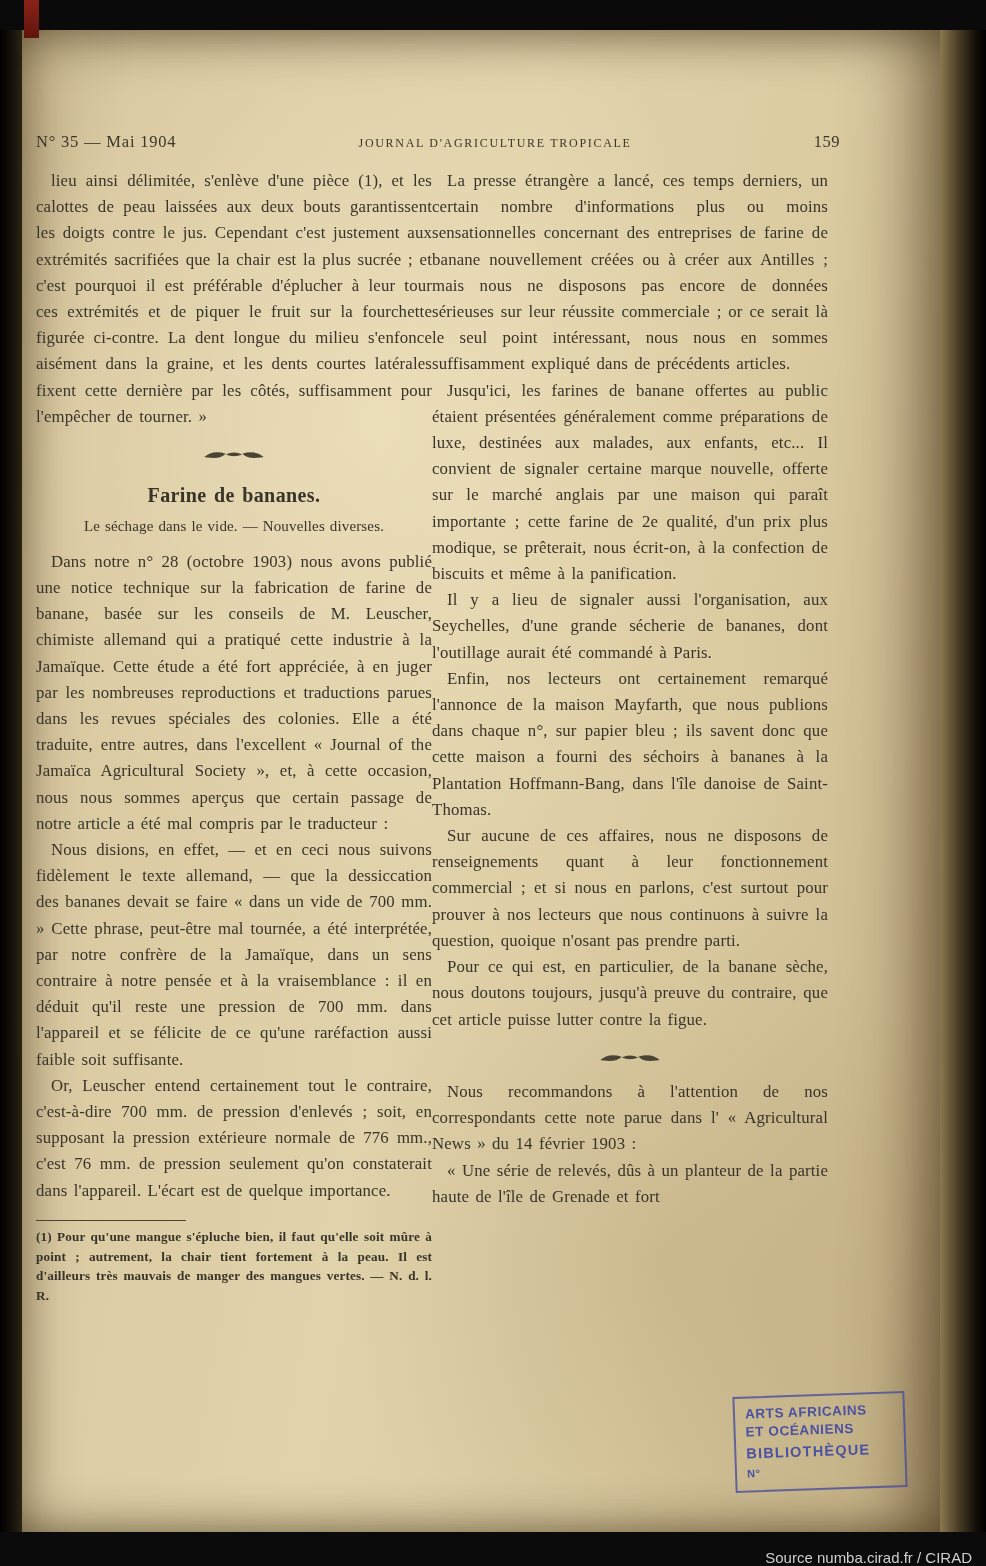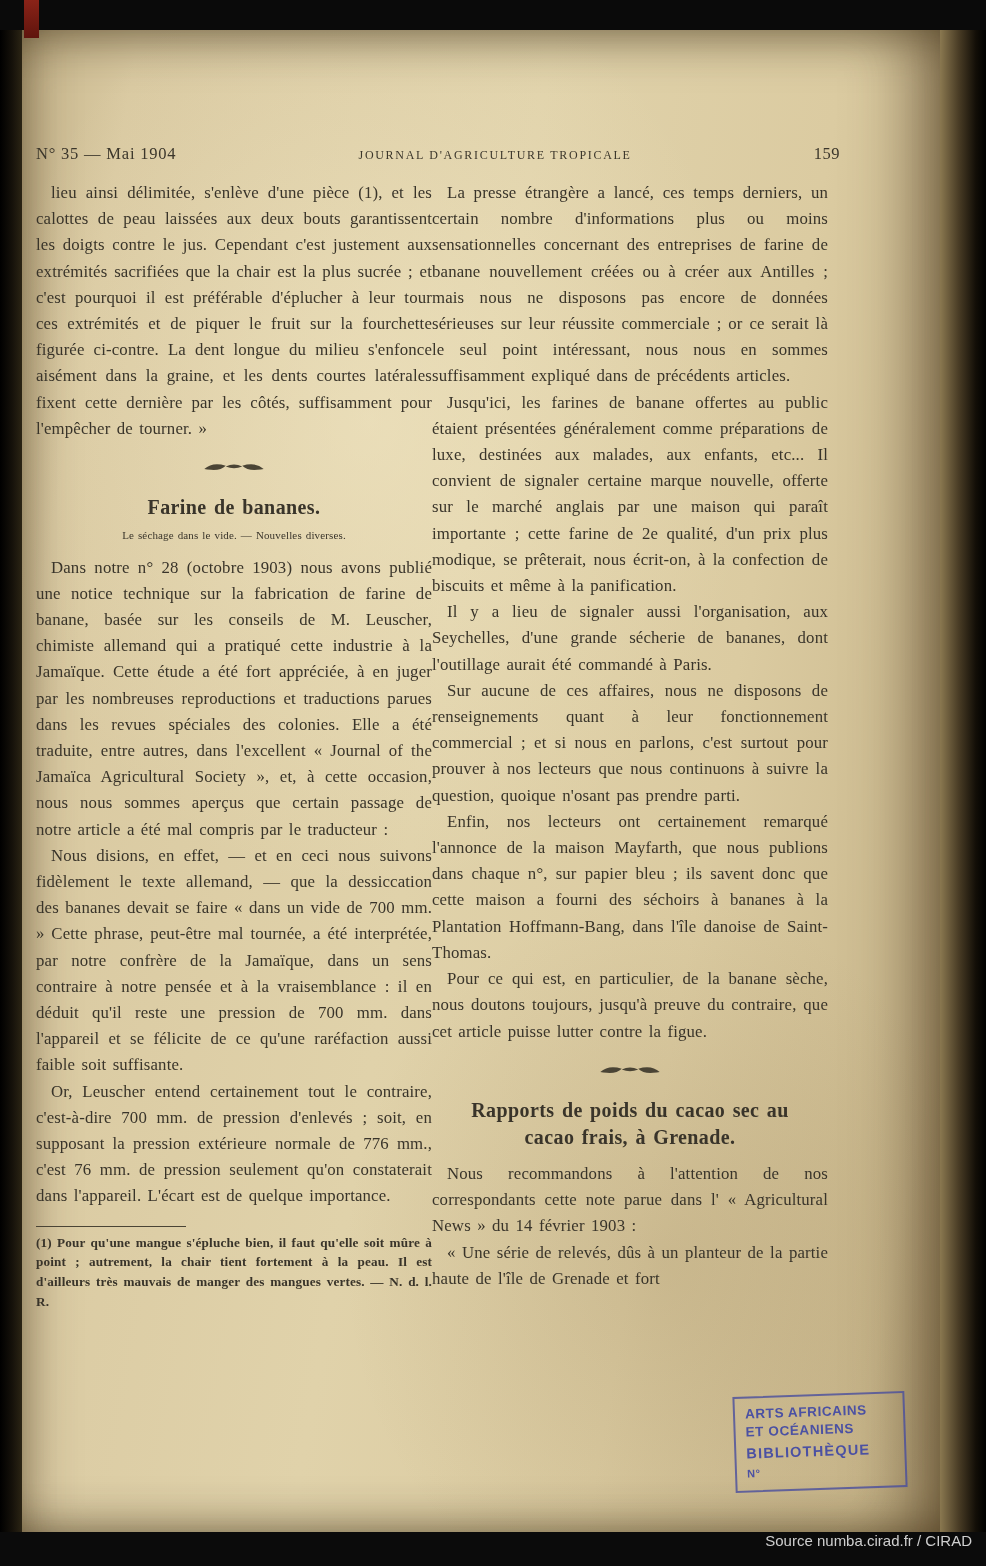--- a/index.html
+++ b/index.html
@@ -11,58 +11,58 @@
   .scan { position:absolute; inset:0; }
 
   .top-bar { position:absolute; left:0; top:0; width:986px; height:30px; background:#0a0a0a; z-index:5; }
   .ribbon { position:absolute; left:24px; top:0; width:15px; height:38px;
     background:linear-gradient(#8a2318,#5f140d); z-index:6; }
   .left-edge { position:absolute; left:0; top:30px; width:22px; bottom:34px;
     background:linear-gradient(to right,#000 0%,#15110a 55%,#2b2414 100%); z-index:4; }
   .right-edge { position:absolute; right:0; top:30px; width:46px; bottom:34px;
     background:linear-gradient(to right,#8a7850 0%,#4a3d26 40%,#120e07 78%,#000 100%); z-index:4; }
   .bottom-bar { position:absolute; left:0; bottom:0; width:986px; height:34px; background:#0b0b0b;
-    display:flex; justify-content:flex-end; align-items:flex-start; padding-right:14px; box-sizing:border-box; z-index:5; }
+    display:flex; justify-content:flex-end; align-items:flex-end; padding-right:14px; box-sizing:border-box; z-index:5; }
   .source-text { font-family:"Liberation Sans","DejaVu Sans",sans-serif; font-size:15px; color:#cfcfcf; }
 
   .paper {
     position:absolute; left:22px; top:30px; width:918px; height:1502px;
     color:#39342a;
     background:
       radial-gradient(ellipse 60% 45% at 38% 26%, rgba(248,238,205,.45), rgba(248,238,205,0) 70%),
       radial-gradient(ellipse 50% 35% at 70% 82%, rgba(120,95,55,.16), rgba(120,95,55,0) 70%),
       linear-gradient(100deg,#c7b68d 0%,#d9c9a1 10%,#e0d2aa 45%,#dbcba1 70%,#c9b78c 92%,#b5a379 100%);
     box-shadow:
       inset 0 28px 48px -22px rgba(60,45,20,.55),
       inset -55px 0 65px -30px rgba(70,50,25,.55),
       inset 0 -28px 44px -24px rgba(60,45,20,.5),
       inset 42px 0 52px -36px rgba(70,50,25,.4);
   }
 
-  .content { position:absolute; left:14px; top:12px; width:812px; }
+  .content { position:absolute; left:14px; top:0; width:812px; }
 
   .page-header {
     padding-top:102px; display:flex; justify-content:space-between; align-items:baseline;
     font-size:16.5px; color:#3b362b;
   }
   .issue-date { letter-spacing:.8px; }
   .journal-title { letter-spacing:1.7px; font-size:12px; }
   .page-number { letter-spacing:.5px; padding-right:8px; }
 
   .columns { display:flex; margin-top:16px; }
   .col { width:396px; font-size:16.8px; line-height:1.56; text-align:justify;
     word-spacing:2px; letter-spacing:.15px; }
 
   .para, p.para { margin:0; text-indent:15px; }
   .no-indent { text-indent:0; }
 
   .section-title { font-size:20px; text-align:center; margin:10px 0 4px; font-weight:700;
     letter-spacing:.4px; }
   .section-title.two-line { padding:0 26px; margin:12px 0 10px; line-height:1.35; }
-  .section-subtitle { text-align:center; font-size:11px; margin:0 0 10px; word-spacing:1px; }
+  .section-subtitle { text-align:center; font-size:15px; margin:0 0 10px; word-spacing:1px; }
 
   .ornament { text-align:center; margin:14px 0 6px; }
   .ornament svg { width:66px; height:15px; fill:#4a4435; }
 
   .footnote-rule { width:150px; border:0; border-top:1.2px solid #4a4435; margin:16px 0 6px; }
   .footnote { font-size:13.2px; line-height:1.5; text-align:justify; margin:0; word-spacing:1px;font-weight:bold; }
 
   .stamp {
     position:absolute; left:712px; top:1364px; width:172px; padding:7px 10px 9px; box-sizing:border-box;
     border:2.5px solid rgba(72,78,158,.8); color:#4b51a3;
@@ -115,34 +115,33 @@
 
           <hr class="footnote-rule">
           <p class="footnote">(1) Pour qu'une mangue s'épluche bien, il faut qu'elle soit mûre à point ; autrement, la chair tient fortement à la peau. Il est d'ailleurs très mauvais de manger des mangues vertes. — N. d. l. R.</p>
         </section>
 
         <section class="col">
           <div>
               <p class="para">La presse étrangère a lancé, ces temps derniers, un certain nombre d'informations plus ou moins sensationnelles concernant des entreprises de farine de banane nouvellement créées ou à créer aux Antilles ; mais nous ne disposons pas encore de données sérieuses sur leur réussite commerciale ; or ce serait là le seul point intéressant, nous nous en sommes suffisamment expliqué dans de précédents articles.</p>
               <p class="para">Jusqu'ici, les farines de banane offertes au public étaient présentées généralement comme préparations de luxe, destinées aux malades, aux enfants, etc... Il convient de signaler certaine marque nouvelle, offerte sur le marché anglais par une maison qui paraît importante ; cette farine de 2e qualité, d'un prix plus modique, se prêterait, nous écrit-on, à la confection de biscuits et même à la panification.</p>
               <p class="para">Il y a lieu de signaler aussi l'organisation, aux Seychelles, d'une grande sécherie de bananes, dont l'outillage aurait été commandé à Paris.</p>
+              <p class="para">Enfin, nos lecteurs ont certainement remarqué l'annonce de la maison Mayfarth, que nous publions dans chaque n°, sur papier bleu ; ils savent donc que cette maison a fourni des séchoirs à bananes à la Plantation Hoffmann-Bang, dans l'île danoise de Saint-Thomas.</p>
               <p class="para">Sur aucune de ces affaires, nous ne disposons de renseignements quant à leur fonctionnement commercial ; et si nous en parlons, c'est surtout pour prouver à nos lecteurs que nous continuons à suivre la question, quoique n'osant pas prendre parti.</p>
-              <p class="para">Enfin, nos lecteurs ont certainement remarqué l'annonce de la maison Mayfarth, que nous publions dans chaque n°, sur papier bleu ; ils savent donc que cette maison a fourni des séchoirs à bananes à la Plantation Hoffmann-Bang, dans l'île danoise de Saint-Thomas.</p>
               <p class="para">Pour ce qui est, en particulier, de la banane sèche, nous doutons toujours, jusqu'à preuve du contraire, que cet article puisse lutter contre la figue.</p>
             </div>
 
           <div class="ornament">
             <svg viewBox="0 0 80 18">
               <path d="M4 12 Q14 3 30 8 Q24 14 12 13 Q7 13 4 12 Z"></path>
               <path d="M76 12 Q66 3 50 8 Q56 14 68 13 Q73 13 76 12 Z"></path>
               <path d="M30 9 Q40 4 50 9 Q40 13 30 9 Z"></path>
             </svg>
           </div>
 
-          <h2 class="section-title two-line">Rapports de poids du cacao sec au cacao frais, à Grenade.</h2>
 
           <div>
               <p class="para">Nous recommandons à l'attention de nos correspondants cette note parue dans l' « Agricultural News » du 14 février 1903 :</p>
               <p class="para">« Une série de relevés, dûs à un planteur de la partie haute de l'île de Grenade et fort</p>
             </div>
         </section>
 
       </div>
     </div>
 

